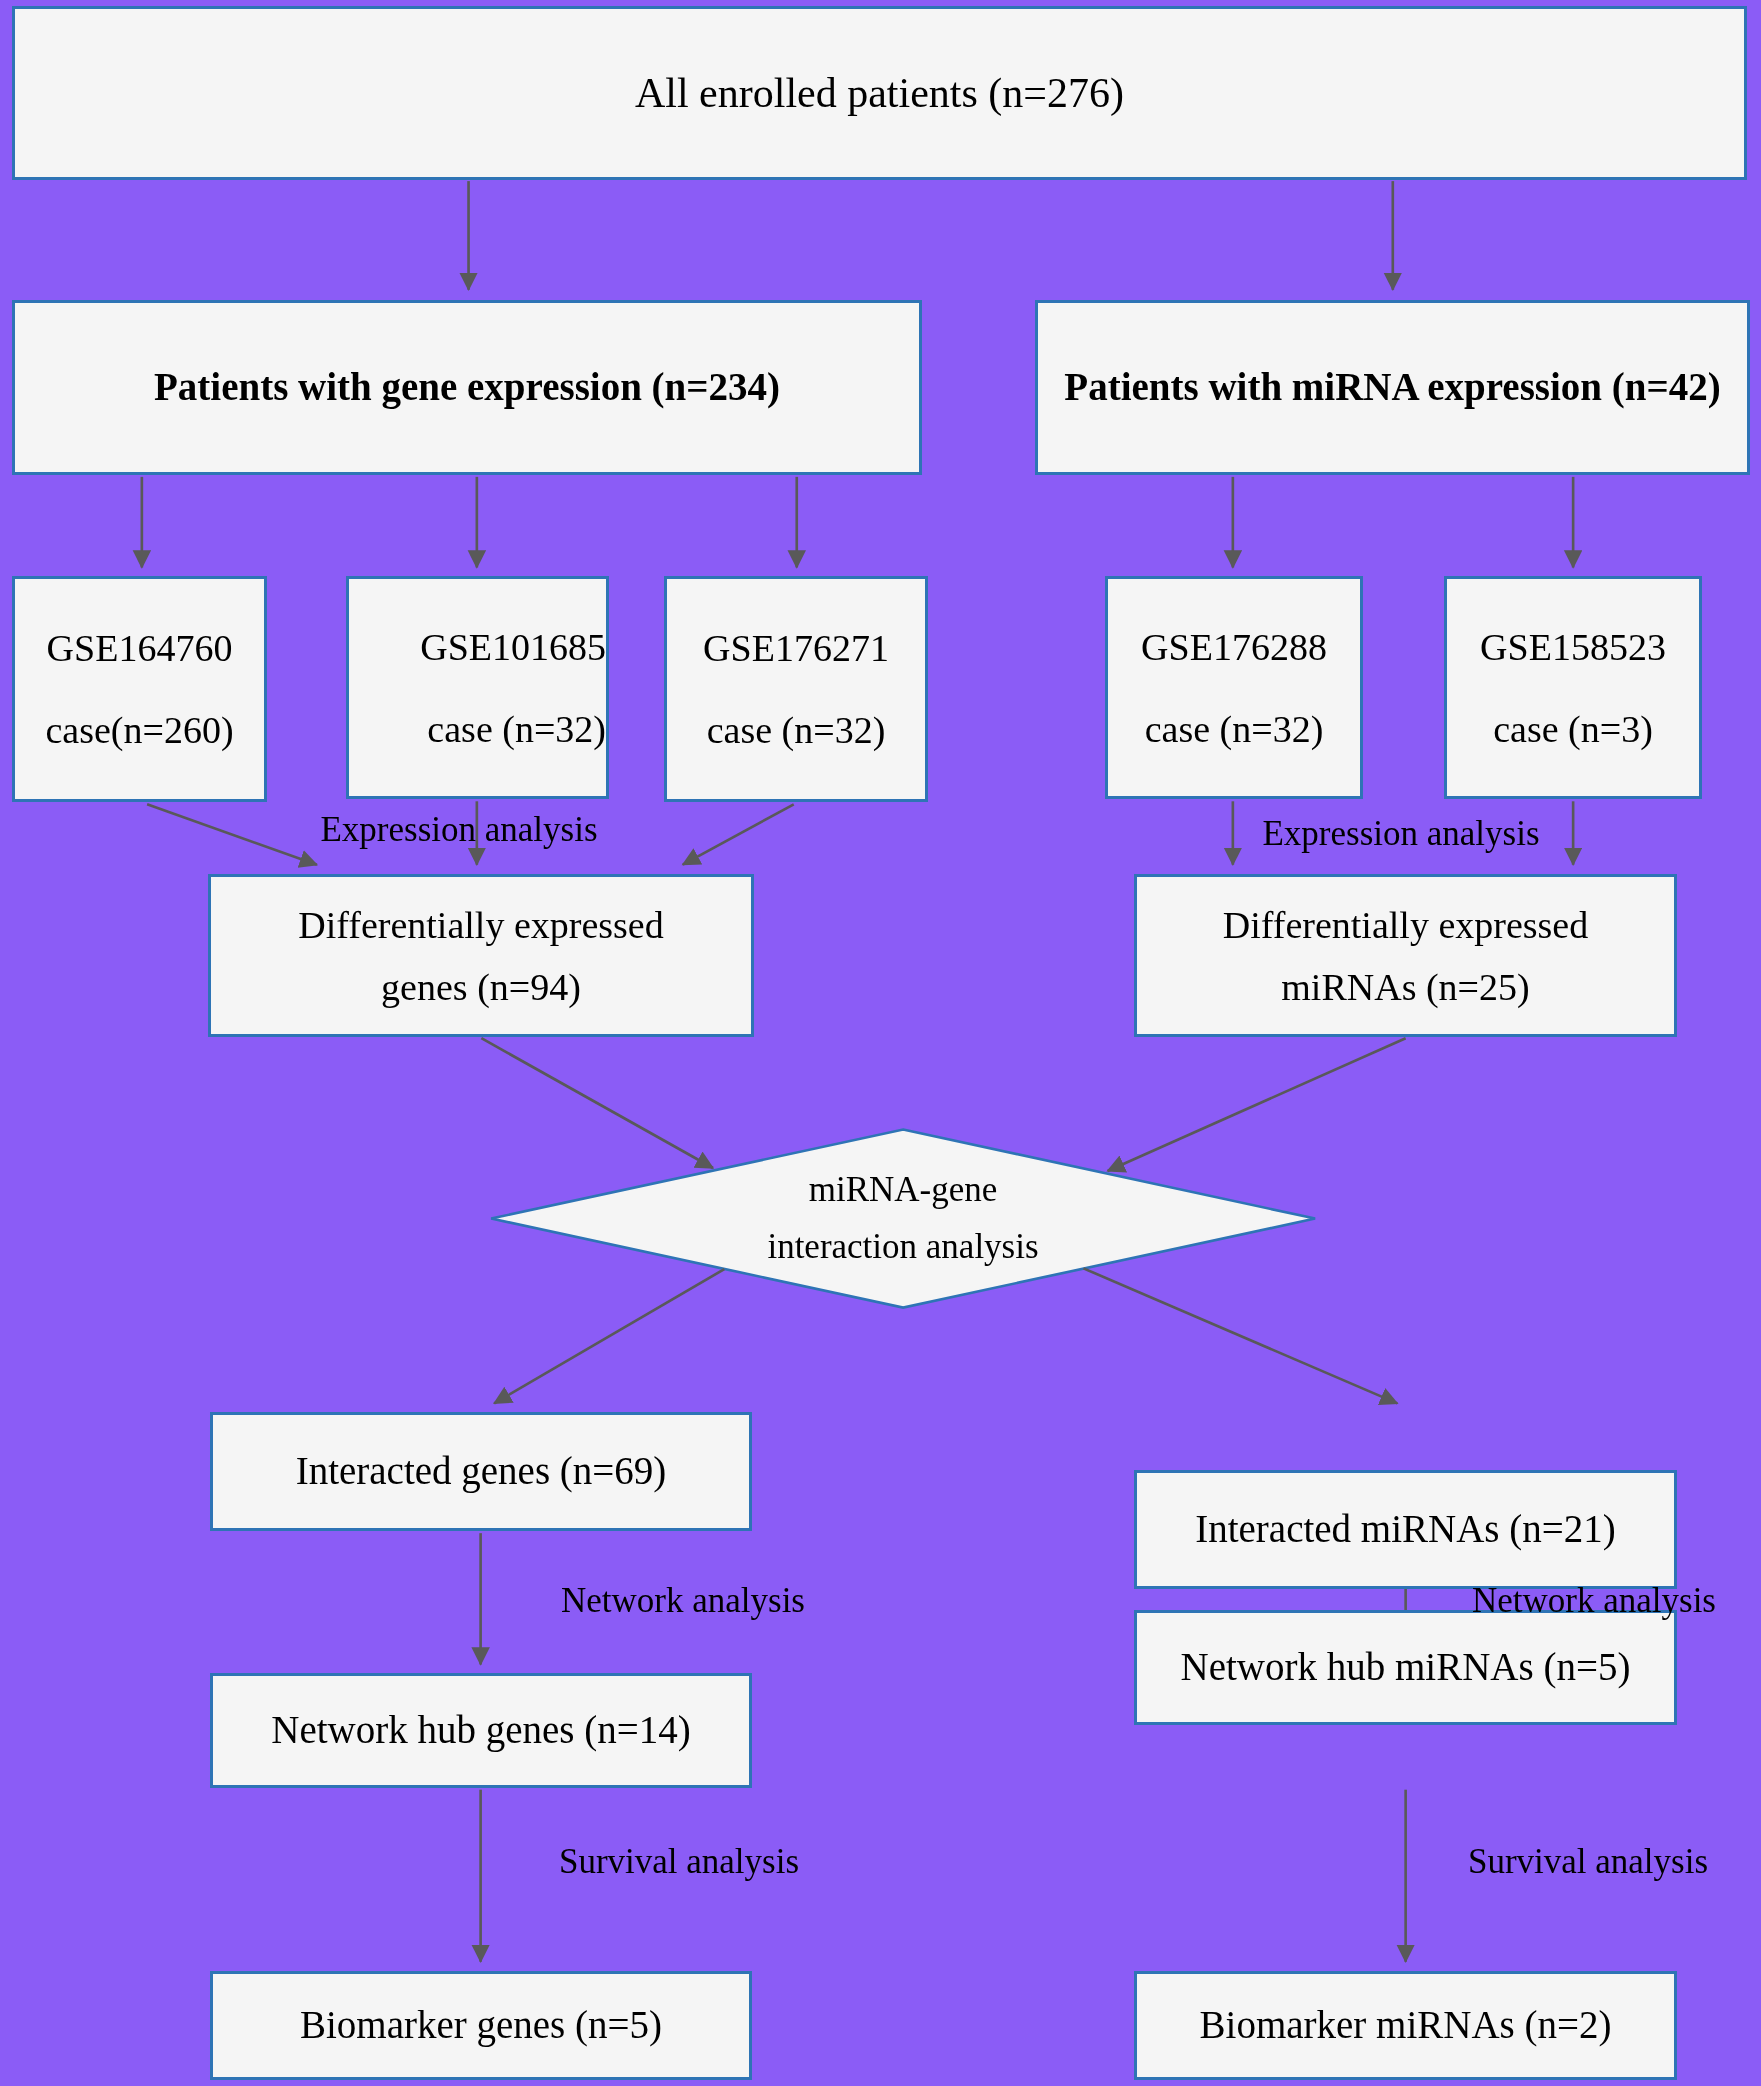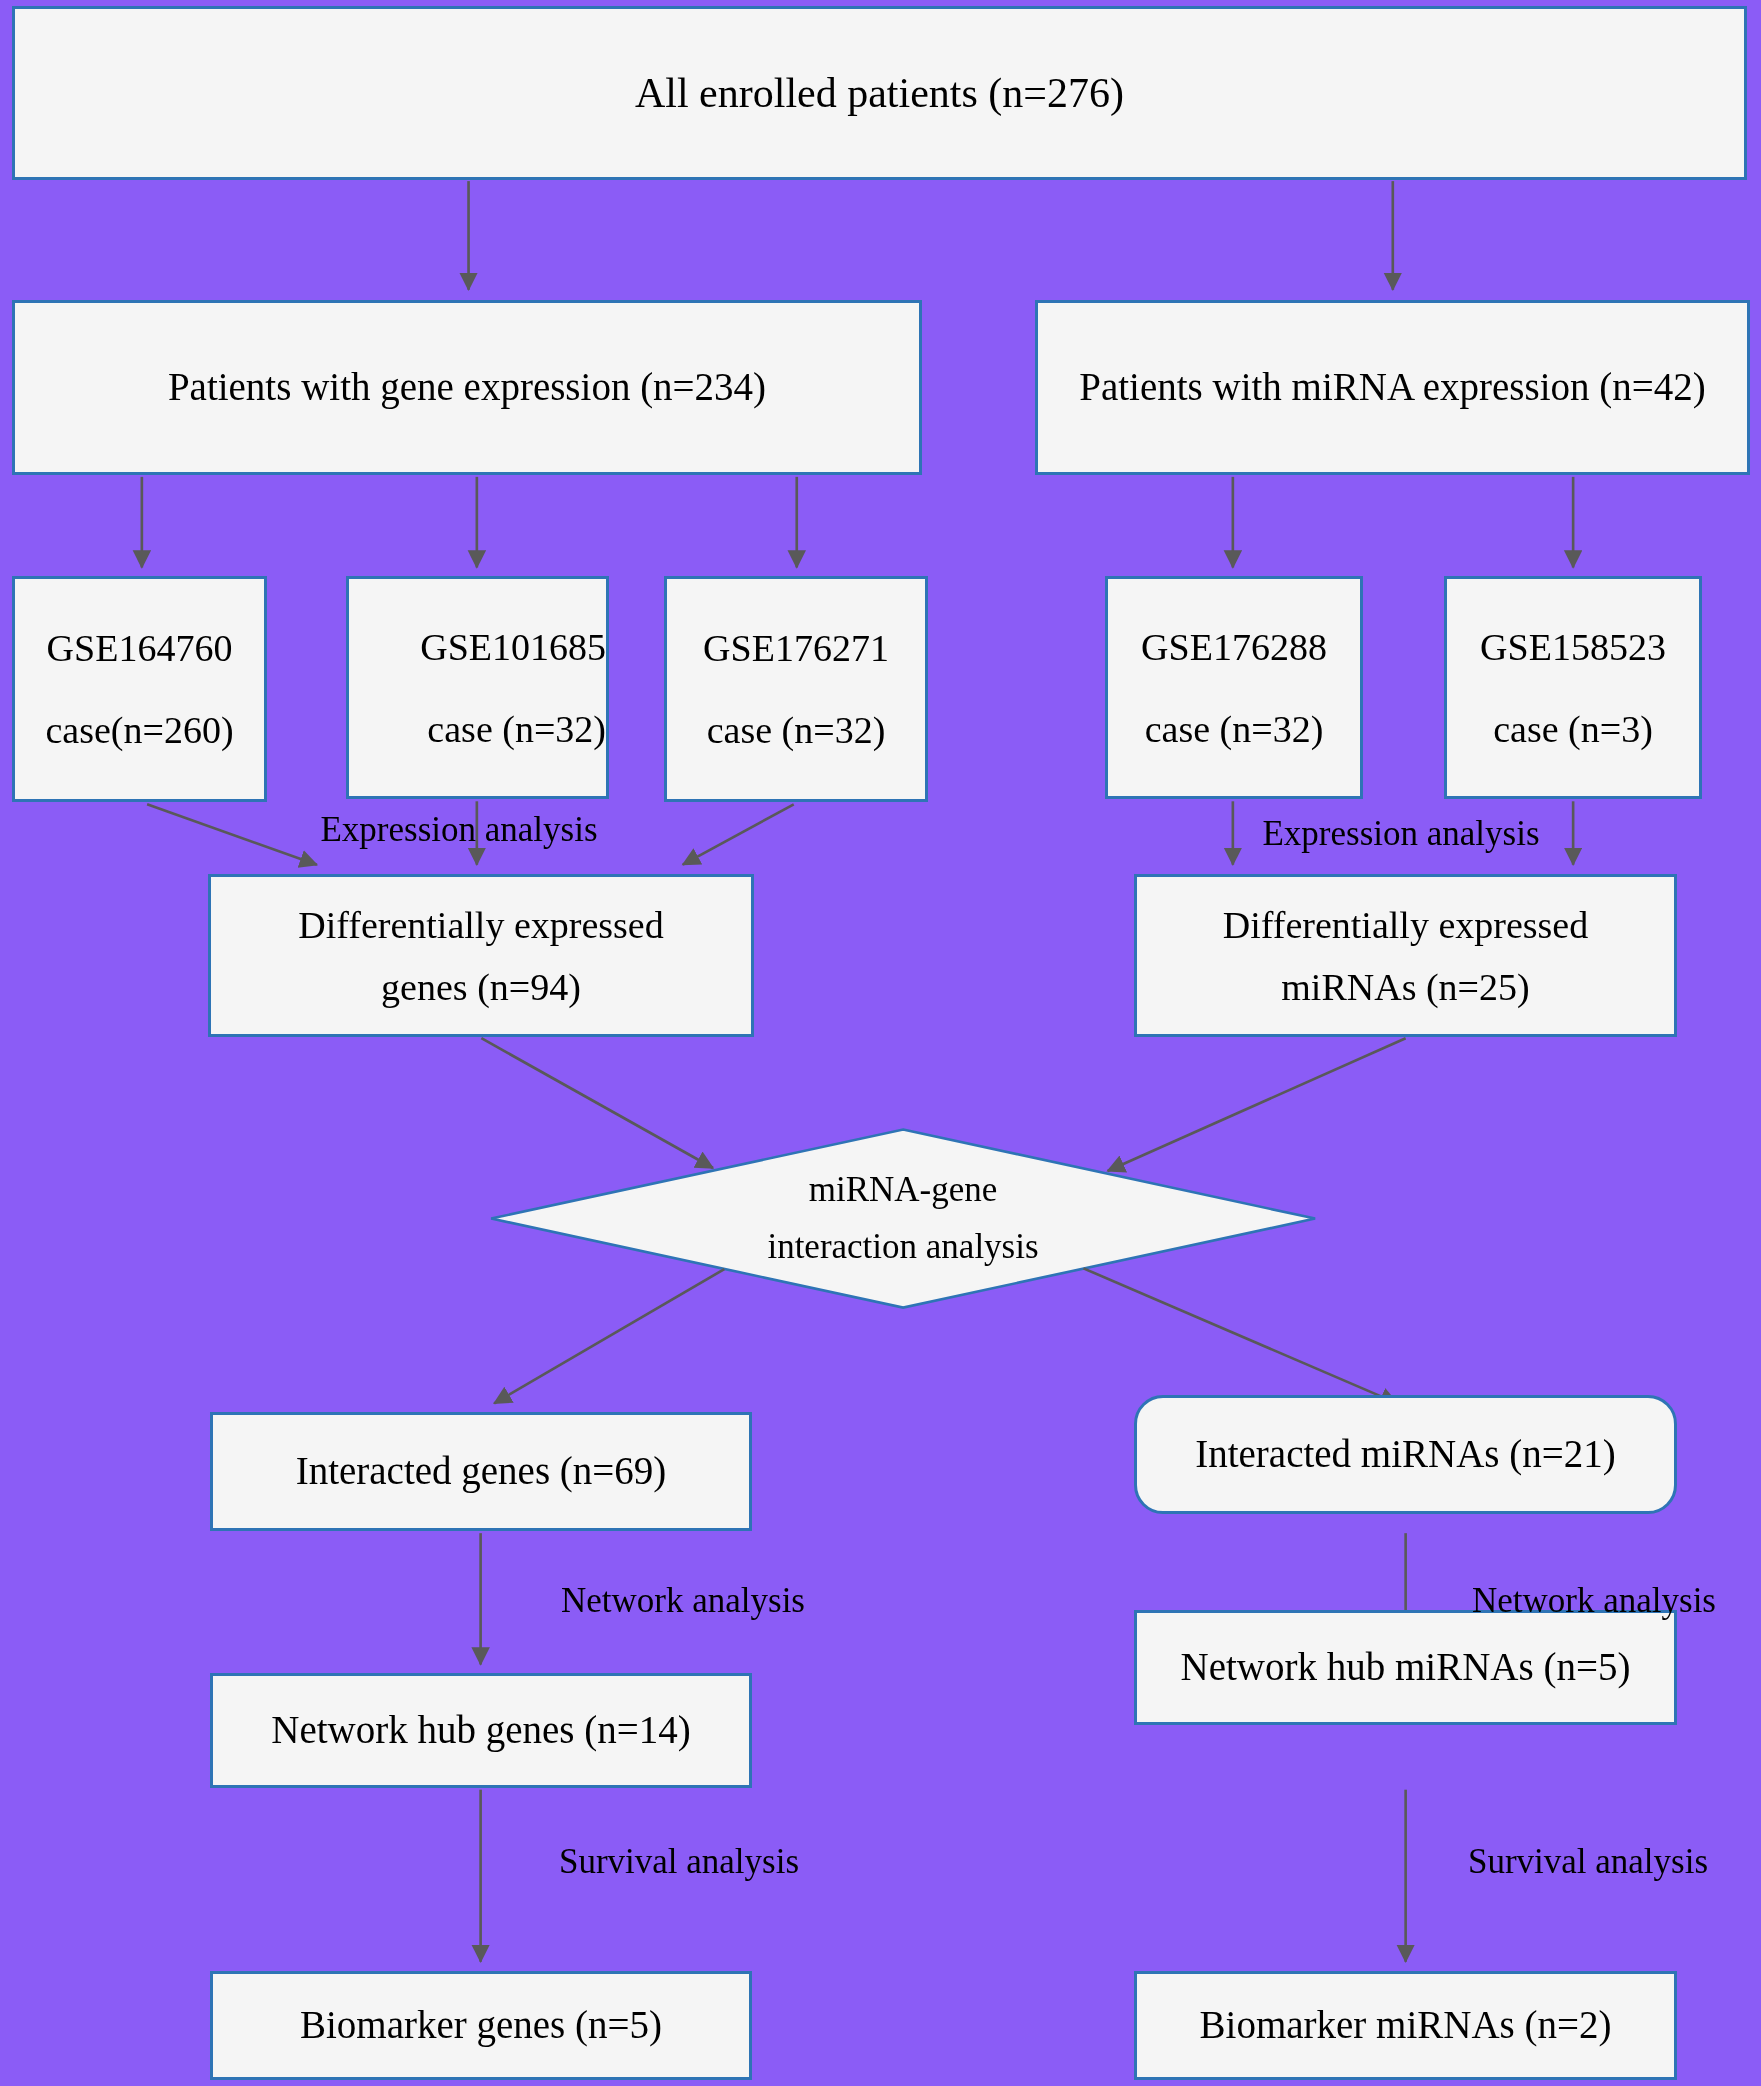--- a/index.html
+++ b/index.html
@@ -26,21 +26,21 @@
     position:absolute;
     background:var(--box-fill);
     border:3px solid var(--box-border);
     box-sizing:border-box;
     display:flex;flex-direction:column;
     align-items:center;justify-content:center;
     text-align:center;
     line-height:1.25;
   }
   .fs-top{font-size:42px;}
-  .fs-row2{font-size:39px;}
+  .fs-row2{font-size:39px;font-weight:bold;}
   .fs-gse{font-size:38px;line-height:72px;}
   .gse-gap{gap:10px;}
   .fs-de{font-size:38px;line-height:62px;}
   .fs-bottom{font-size:39px;}
   .edge-label{
     position:absolute;
     transform:translate(-50%,-50%);
     font-size:35px;
     white-space:nowrap;
   }
@@ -143,21 +143,21 @@
 
   <div class="diamond-text">
     <span>miRNA-gene</span>
     <span>interaction analysis</span>
   </div>
 
   <div class="box fs-bottom" style="left:210px;top:1412px;width:542px;height:119px;">
     <span>Interacted genes (n=69)</span>
   </div>
 
-  <div class="box fs-bottom" style="left:1134px;top:1395px;width:543px;height:119px;border-radius:29px;">
+  <div class="box fs-bottom" style="left:1134px;top:1470px;width:543px;height:119px;">
     <span>Interacted miRNAs (n=21)</span>
   </div>
 
   <div class="box fs-bottom" style="left:210px;top:1673px;width:542px;height:115px;">
     <span>Network hub genes (n=14)</span>
   </div>
 
   <div class="box fs-bottom" style="left:1134px;top:1610px;width:543px;height:115px;">
     <span>Network hub miRNAs (n=5)</span>
   </div>

